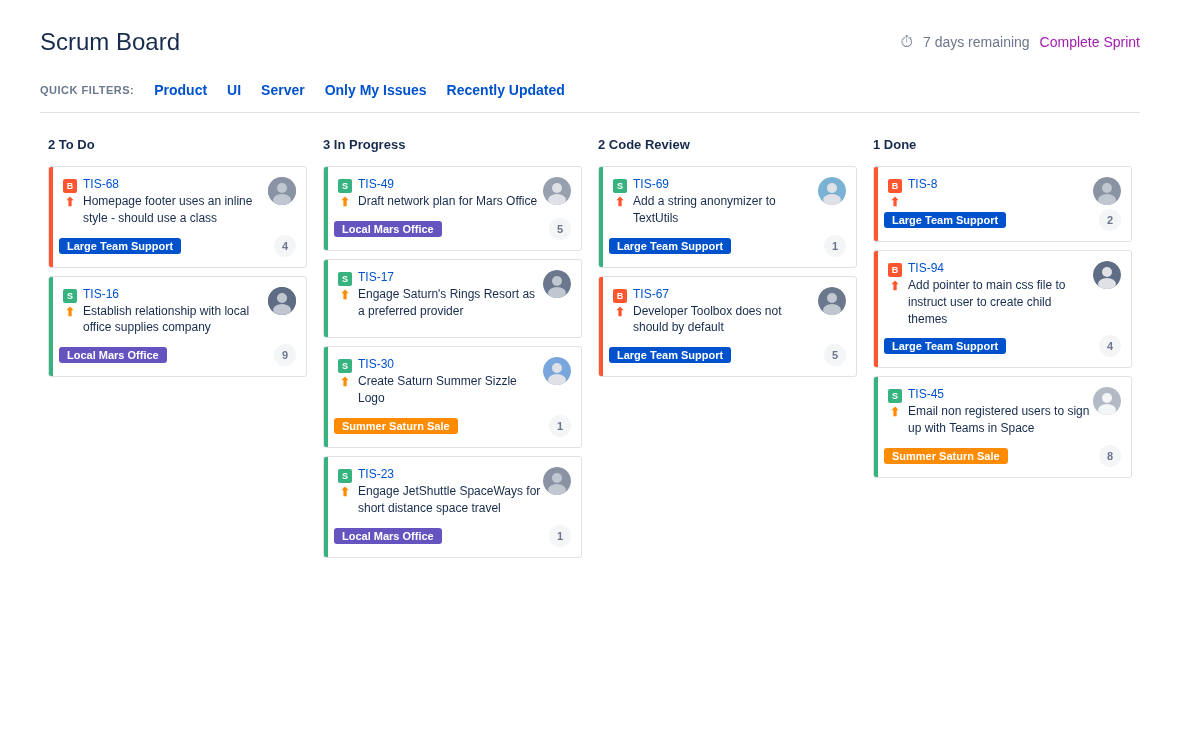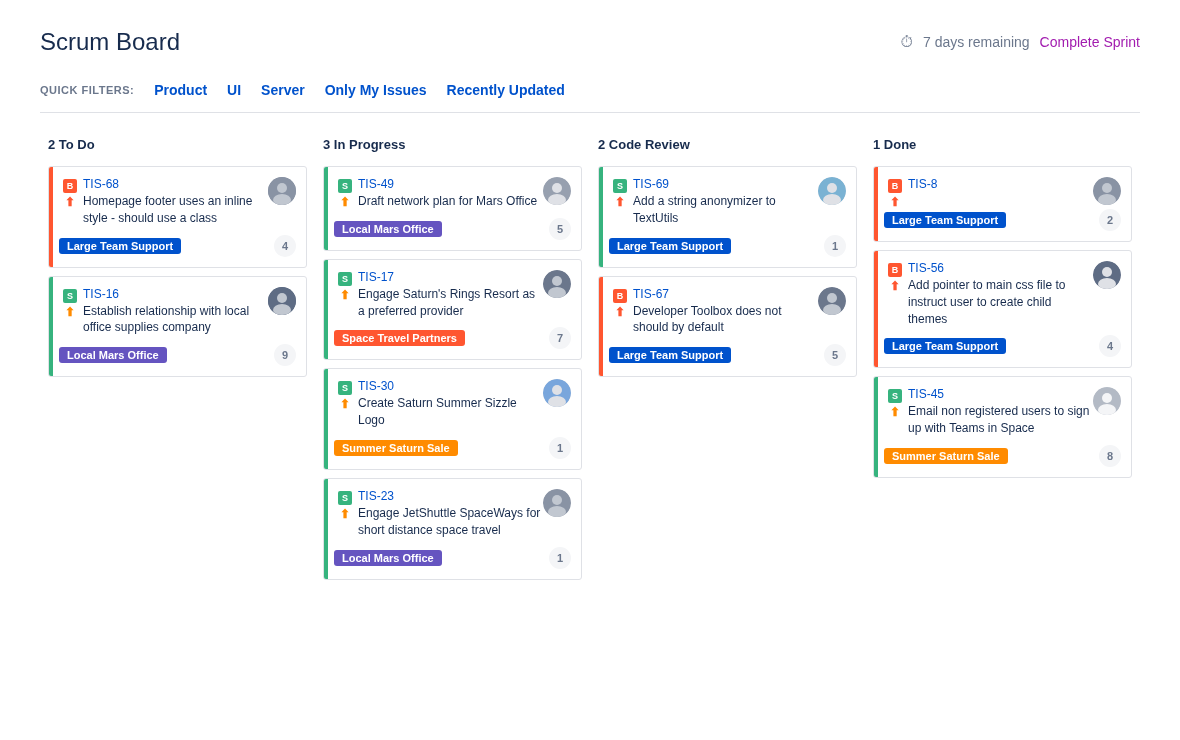--- a/index.html
+++ b/index.html
@@ -362,24 +362,20 @@
                 </div>
               </div>
               <div class="avatar">
                 <svg width="28" height="28" viewBox="0 0 28 28">
                   <rect width="28" height="28" fill="#6b778c" rx="14"></rect>
                   <circle cx="14" cy="11" r="5" fill="#c1c7d0"></circle>
                   <ellipse cx="14" cy="23" rx="9" ry="6" fill="#c1c7d0"></ellipse>
                 </svg>
               </div>
             </div>
-            <div class="card-footer">
-              <span class="card-label label-orange">Space Travel Partners</span>
-              <span class="card-count">7</span>
-            </div>
           </div>
         </div>
 
         <div class="card">
           <div class="column-left-border border-green"></div>
           <div class="card-inner">
             <div class="card-top">
               <div class="card-row">
                 <div class="card-left-indicators">
                   <span class="issue-type type-story">S</span>
@@ -548,21 +544,21 @@
           <div class="column-left-border border-red"></div>
           <div class="card-inner">
             <div class="card-top">
               <div class="card-row">
                 <div class="card-left-indicators">
                   <span class="issue-type type-bug">B</span>
                   <span style="color:#ff5630;font-size:12px;font-weight:700;">⬆</span>
                 </div>
                 <div class="card-info">
                   <div class="card-id">
-                    <span>TIS-56</span>
+                    <span>TIS-94</span>
                   </div>
                   <div class="card-title">Add pointer to main css file to instruct user to create child themes</div>
                 </div>
               </div>
               <div class="avatar">
                 <svg width="28" height="28" viewBox="0 0 28 28">
                   <rect width="28" height="28" fill="#5e6c84" rx="14"></rect>
                   <circle cx="14" cy="11" r="5" fill="#dfe1e6"></circle>
                   <ellipse cx="14" cy="23" rx="9" ry="6" fill="#dfe1e6"></ellipse>
                 </svg>

